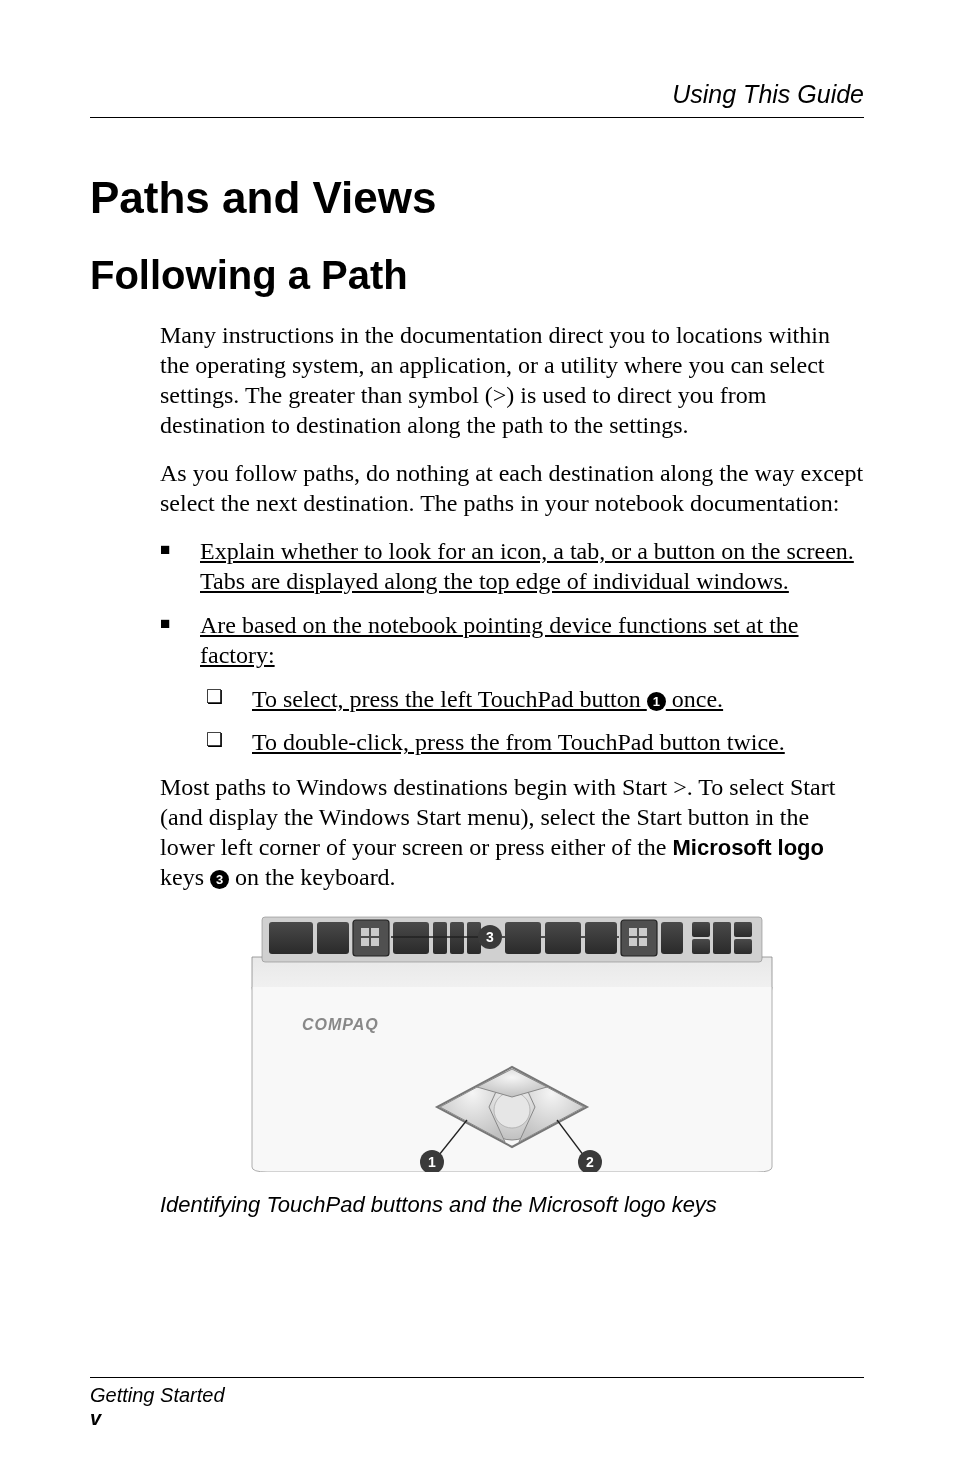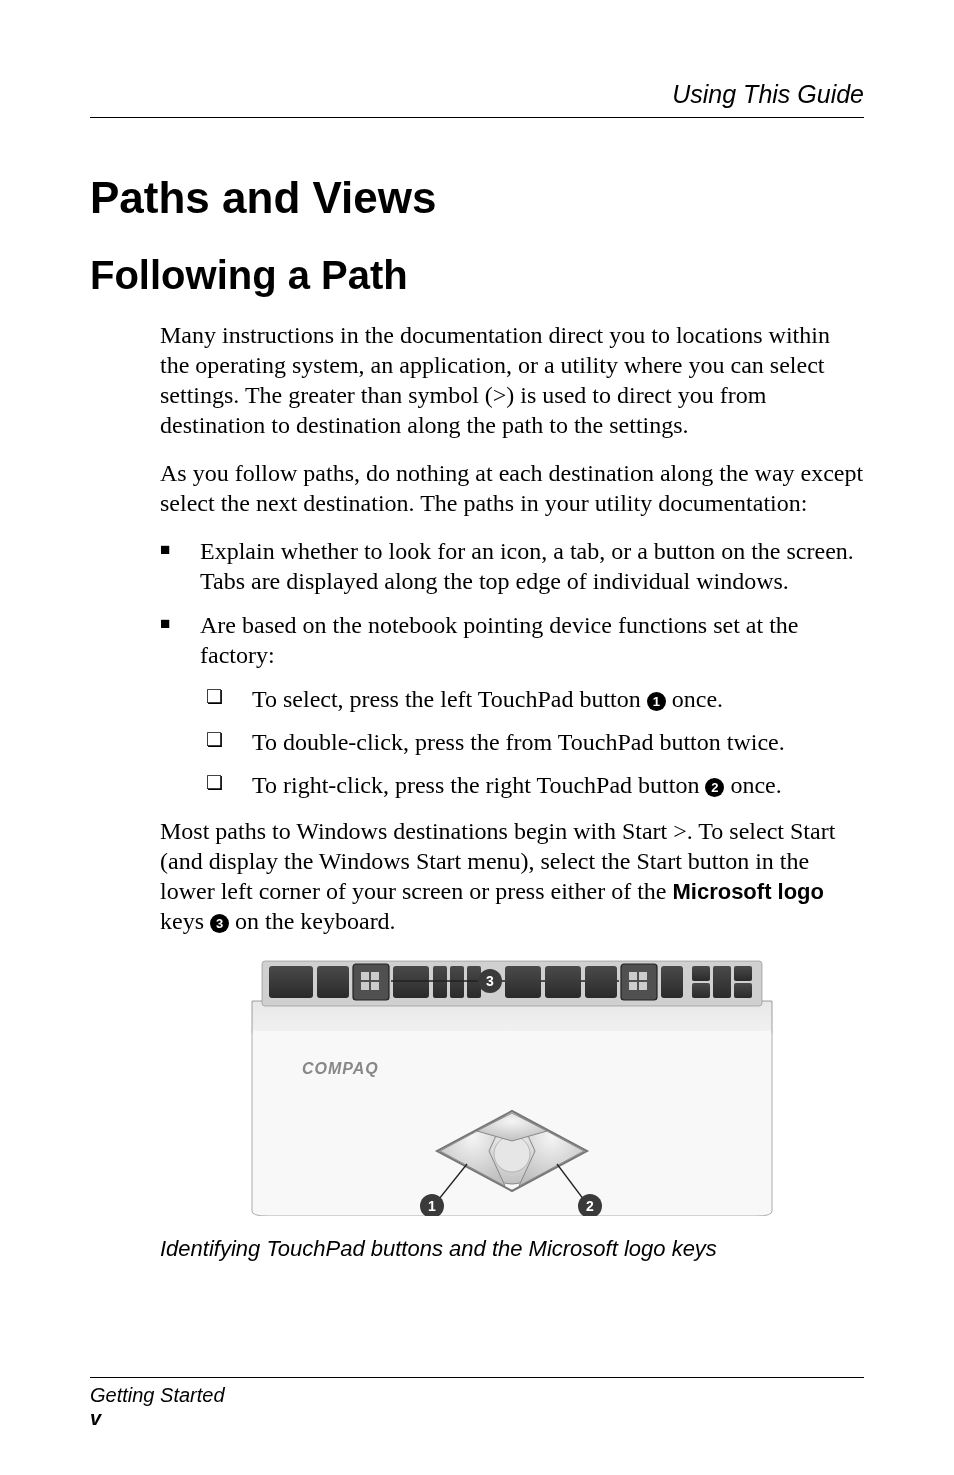--- a/index.html
+++ b/index.html
@@ -47,20 +47,21 @@
     .body-para {
       font-size: 24px;
       line-height: 1.25;
       margin-left: 70px;
       margin-bottom: 18px;
     }
     .bullet-list {
       list-style: none;
       margin-left: 70px;
       margin-bottom: 8px;
+      text-decoration: underline;
     }
     .bullet-list > li {
       position: relative;
       padding-left: 40px;
       font-size: 24px;
       line-height: 1.25;
       margin-bottom: 14px;
     }
     .bullet-list > li::before {
       content: "■";
@@ -153,34 +154,31 @@
   <div class="header-text">Using This Guide</div>
   <hr class="header-rule">
 </div>
 
 <h1 class="main-heading">Paths and Views</h1>
 
 <h2 class="sub-heading">Following a Path</h2>
 
 <p class="body-para">Many instructions in the documentation direct you to locations within the operating system, an application, or a utility where you can select settings. The greater than symbol (&gt;) is used to direct you from destination to destination along the path to the settings.</p>
 
-<p class="body-para">As you follow paths, do nothing at each destination along the way except select the next destination. The paths in your utility documentation:</p>
+<p class="body-para">As you follow paths, do nothing at each destination along the way except select the next destination. The paths in your notebook documentation:</p>
 
 <ul class="bullet-list">
   <li>Explain whether to look for an icon, a tab, or a button on the screen. Tabs are displayed along the top edge of individual windows.</li>
   <li>
     <span>Are based on the notebook pointing device functions set at the factory:</span>
     <ul class="sub-bullet-list">
       <li>
         <span>To select, press the left TouchPad button </span><span class="circled-num">1</span><span> once.</span>
       </li>
       <li>To double-click, press the from TouchPad button twice.</li>
-      <li>
-        <span>To right-click, press the right TouchPad button </span><span class="circled-num">2</span><span> once.</span>
-      </li>
     </ul>
   </li>
 </ul>
 
 <p class="body-para">
   <span>Most paths to Windows destinations begin with Start &gt;. To select Start (and display the Windows Start menu), select the Start button in the lower left corner of your screen or press either of the </span><span class="bold-sans">Microsoft logo</span><span> keys </span><span class="circled-num">3</span><span> on the keyboard.</span>
 </p>
 
 <div class="figure-wrap">
   <svg class="figure-svg" viewBox="0 0 530 260">

